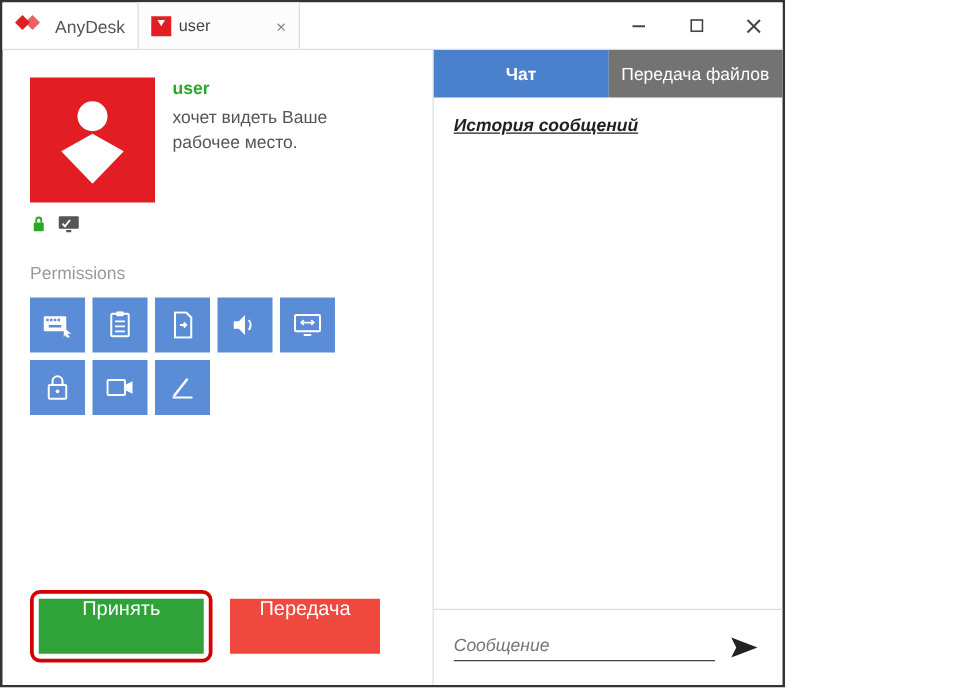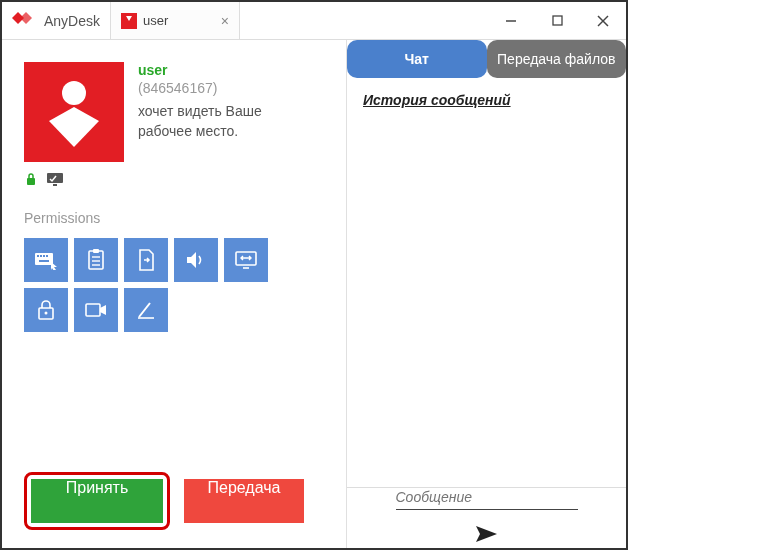--- a/index.html
+++ b/index.html
@@ -45,26 +45,26 @@
   .left-spacer { flex: 1; }
 
   .action-row { display: flex; gap: 14px; align-items: center; }
   .highlight-ring { border: 3px solid #d20000; border-radius: 8px; padding: 4px; box-shadow: inset 0 0 0 2px #fff; }
   .btn { height: 44px; display: flex; align-items: flex-start; justify-content: center; color: #fff; font-size: 16px; cursor: pointer; }
   .btn-accept { width: 132px; background: #2fa33a; }
   .btn-decline { width: 120px; background: #ef483e; }
 
   
   .tabs-row { height: 38px; display: flex; }
-  .rtab { flex: 1; display: flex; align-items: center; justify-content: center; color: #fff; font-size: 14px; cursor: pointer; border-radius: 10px; }
+  .rtab { flex: 1; display: flex; align-items: center; justify-content: center; color: #fff; font-size: 14px; cursor: pointer; }
   .rtab-active { background: #4a80cc; font-weight: 600; }
   .rtab-inactive { background: #737373; }
   .chat-history { flex: 1; padding: 14px 16px; border-bottom: 1px solid #ddd; overflow: auto; }
   .history-title { font-weight: 700; font-style: italic; text-decoration: underline; color: #222; font-size: 14px; }
-  .msg-row { height: 60px; display: flex; align-items: center; padding: 0 16px; gap: 10px; flex-direction: column; }
+  .msg-row { height: 60px; display: flex; align-items: center; padding: 0 16px; gap: 10px; }
   .msg-input { flex: 1; border: none; outline: none; font-style: italic; color: #888; font-size: 14px; background: transparent; border-bottom: 1px solid #444; padding-bottom: 4px; }
   .send-btn { width: 28px; height: 28px; cursor: pointer; display:flex; align-items:center; justify-content:center; }
 </style>
 </head>
 <body>
 
 <div class="window">
 
   <div class="titlebar">
     <div class="titlebar-left">
@@ -105,21 +105,20 @@
     <div class="left-pane">
       <div class="user-row">
         <div class="avatar">
           <svg width="60" height="70" viewBox="0 0 60 70">
             <circle cx="30" cy="16" r="12" fill="#fff"></circle>
             <path d="M30 30 L55 44 L30 70 L5 44 Z" fill="#fff"></path>
           </svg>
         </div>
         <div class="user-info">
           <div class="user-name">user</div>
-          <div class="user-id">(846546167)</div>
           <div class="user-msg">хочет видеть Ваше рабочее место.</div>
         </div>
       </div>
 
       <div class="status-icons">
         <svg class="status-lock" viewBox="0 0 14 14">
           <rect x="3" y="6" width="8" height="7" rx="1" fill="#2aa82a"></rect>
           <path d="M5 6 V4 a2 2 0 0 1 4 0 V6" fill="none" stroke="#2aa82a" stroke-width="1.5"></path>
         </svg>
         <svg class="status-monitor" viewBox="0 0 18 14">

